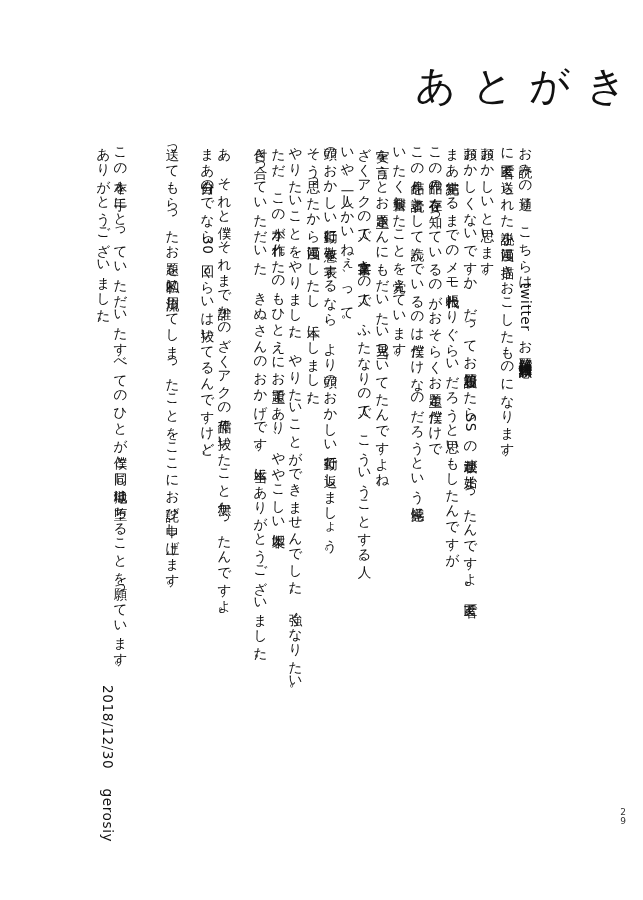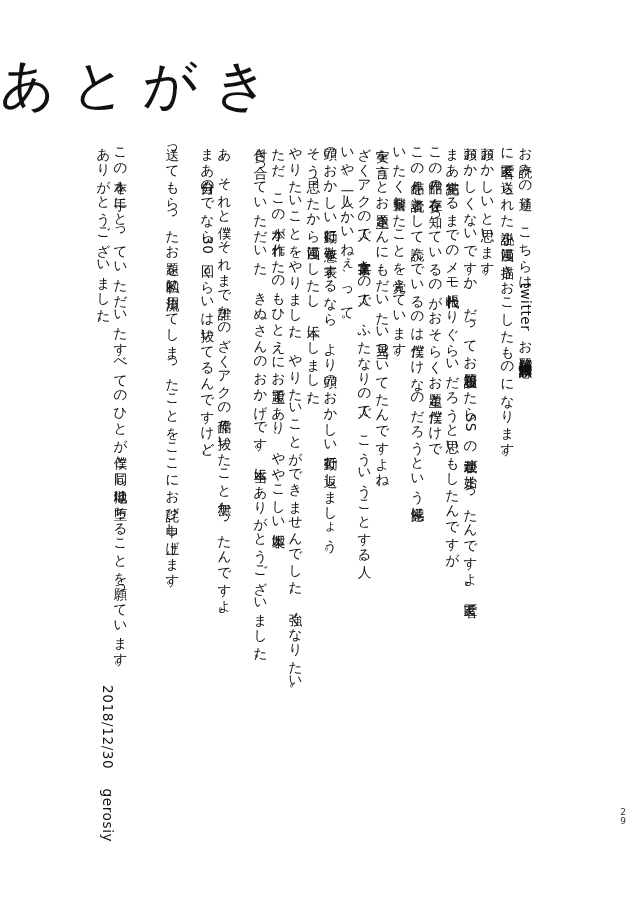--- a/index.html
+++ b/index.html
@@ -1,19 +1,19 @@
 <!DOCTYPE html>
 <html><head>
 <meta charset="utf-8">
 <style>
   html, body { margin: 0; padding: 0; background: #ffffff; }
   body { width: 643px; height: 900px; position: relative; overflow: hidden;
          font-family: "DejaVu Sans", sans-serif; color: #111111; }
-  .title { position: absolute; left: 0; width: 643px; top: 60px; text-align: left;
-           font-size: 54px; letter-spacing: 16px; font-weight: normal; line-height: 50px; }
+  .title { position: absolute; left: 0; width: 643px; top: 60px; text-align: right;
+           font-size: 40px; letter-spacing: 16px; font-weight: normal; line-height: 50px; }
   .col { position: absolute; top: 138px; writing-mode: vertical-rl; text-orientation: upright;
          font-size: 13.6px; line-height: 17px; letter-spacing: 0.6px; white-space: nowrap; }
   .col.mixed { text-orientation: mixed; }
   .sig { position: absolute; top: 685px; writing-mode: vertical-rl; text-orientation: mixed;
          font-size: 13.6px; line-height: 17px; letter-spacing: 0.6px; white-space: pre; }
   .pageno { position: absolute; left: 618px; top: 808px; width: 10px; font-size: 9px;
             line-height: 9px; text-align: center; color: #333; }
   .pageno span { display: block; }
 </style>
 </head>

